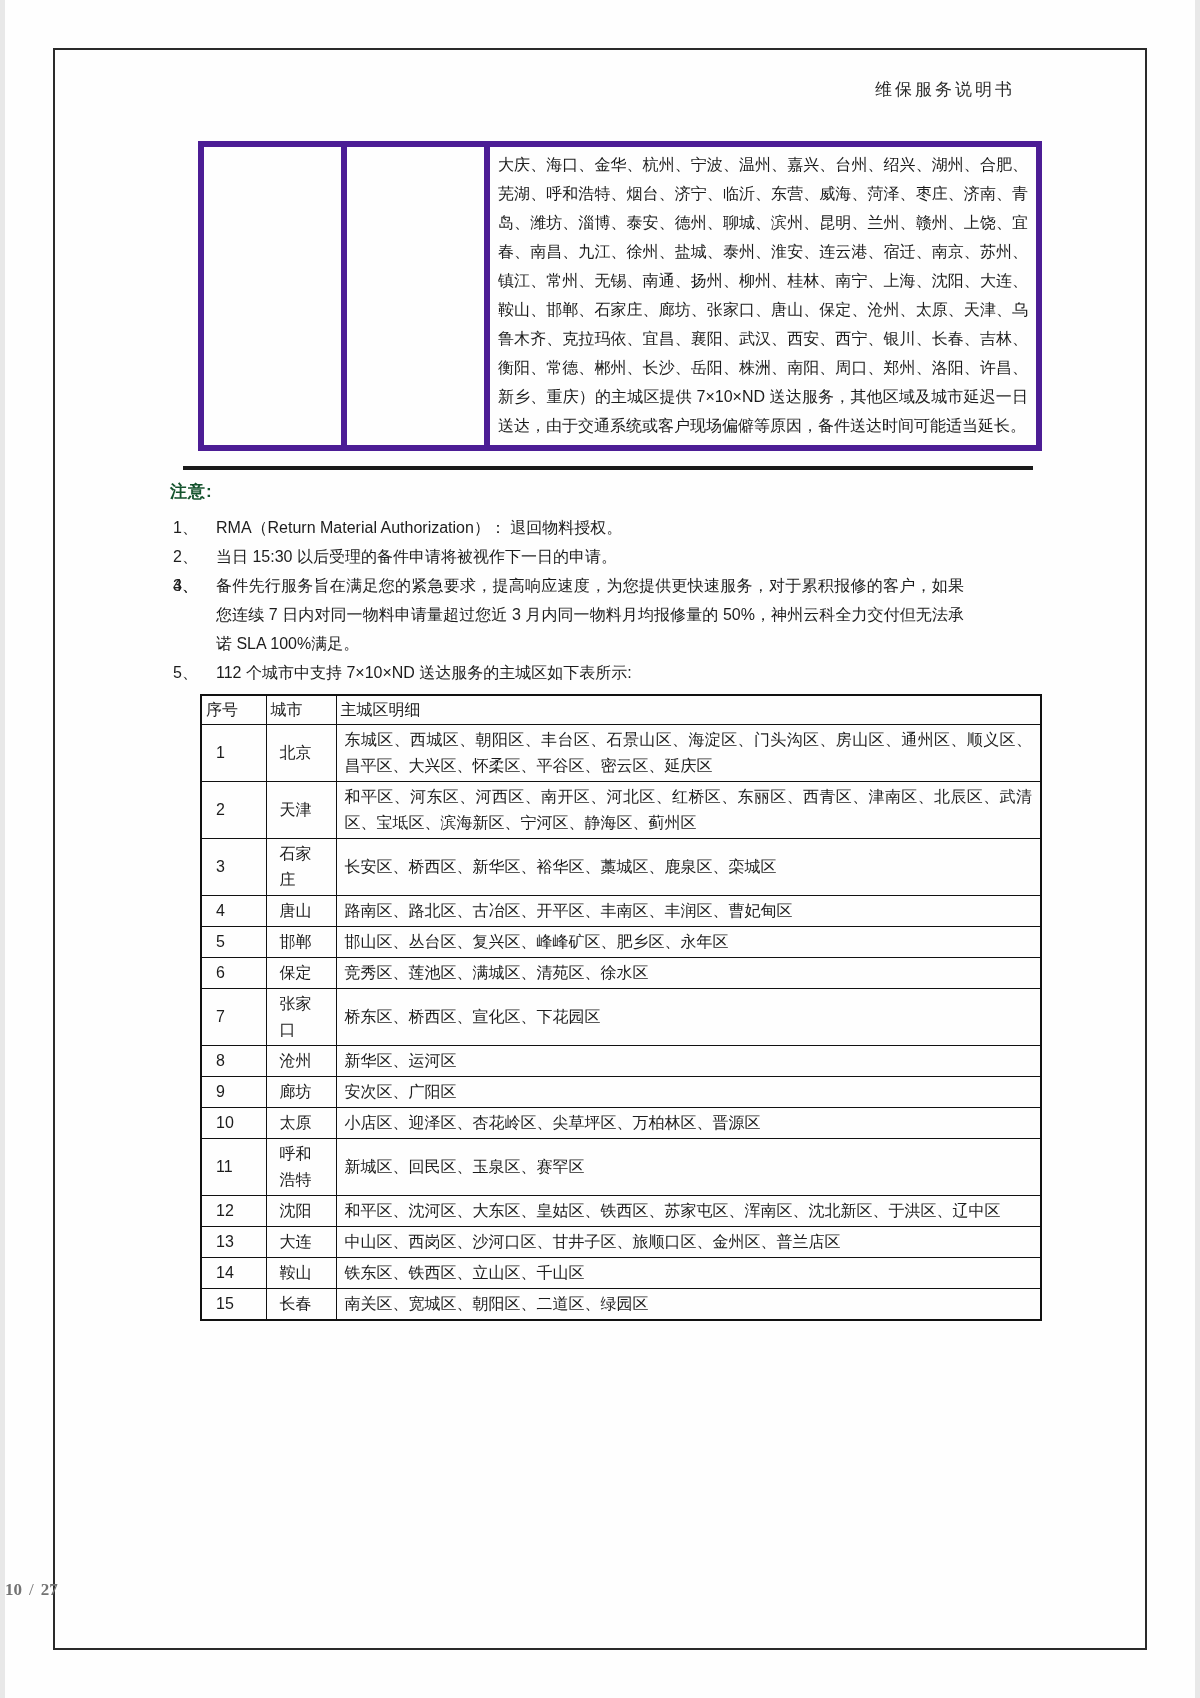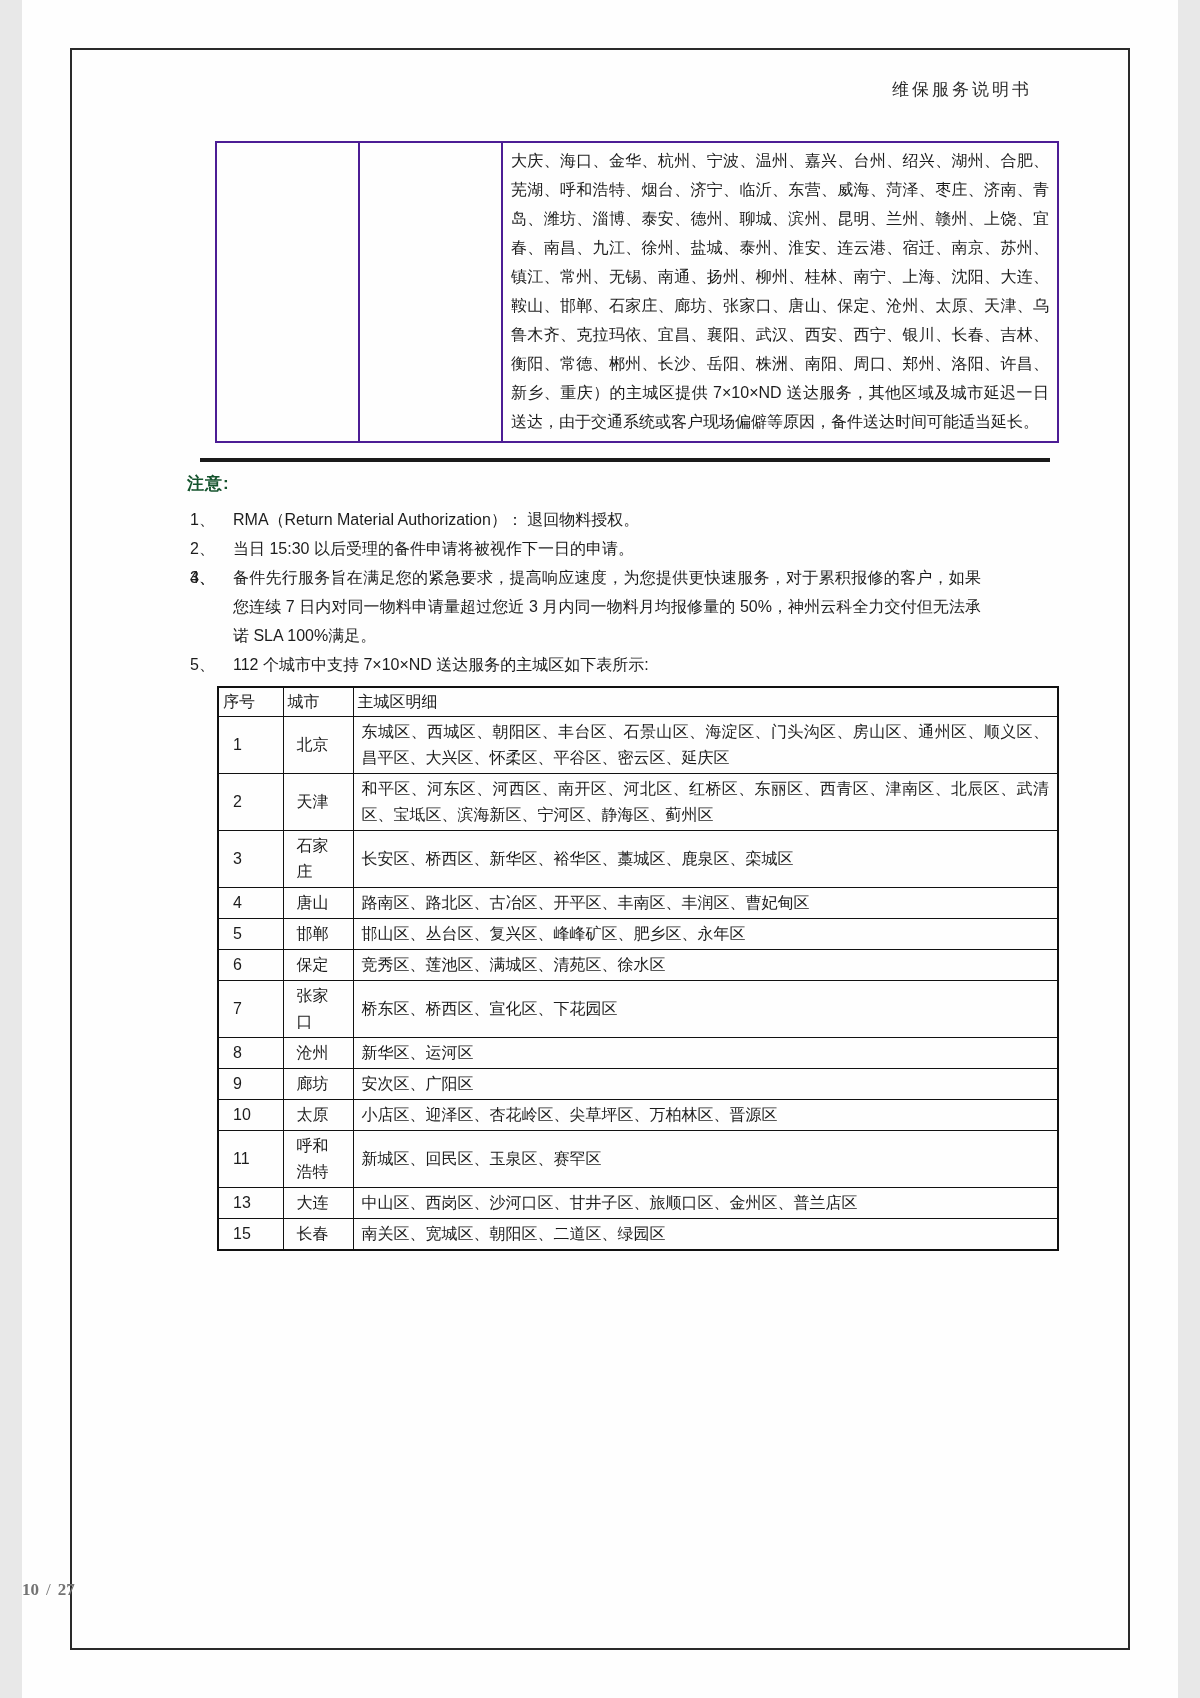--- a/index.html
+++ b/index.html
@@ -4,41 +4,42 @@
 <style>
   html,body{margin:0;padding:0;background:#e8e8e8;}
   .page{
     position:relative;
     width:1156px;height:1698px;
     background:#fefefe;
     margin:0 auto;
     font-family:"Liberation Sans",sans-serif;
     color:#1c1c1c;
     overflow:hidden;
+    padding-left:34px;
   }
   .page-border{
     position:absolute;left:48px;top:48px;right:48px;bottom:48px;
     border:2px solid #2a2a2a;
   }
   .header{
     position:absolute;top:78px;left:165px;width:845px;
     text-align:right;
     font-family:"Liberation Serif",serif;
     font-size:17px;letter-spacing:3px;color:#2b2b2b;
   }
   .content{
     position:absolute;left:165px;top:141px;width:880px;
   }
   
   table.cont-table{
     margin-left:28px;width:844px;
     border-collapse:collapse;table-layout:fixed;
     border:2px solid #111;
   }
-  table.cont-table td{border:2px solid #4c1d95;vertical-align:top;}
+  table.cont-table td{border:6px solid #4c1d95;vertical-align:top;}
   td.cont-c3{
     padding:3px 8px 5px 8px;
     font-size:16px;line-height:29px;
     text-align:justify;
   }
   
   .divider{
     margin-top:15px;margin-left:13px;
     width:850px;height:4px;background:#1a1a1a;
   }
@@ -201,23 +202,33 @@
           <td class="seq">10</td>
           <td class="city">太原</td>
           <td class="dist">小店区、迎泽区、杏花岭区、尖草坪区、万柏林区、晋源区</td>
         </tr>
         <tr>
           <td class="seq">11</td>
           <td class="city">呼和浩特</td>
           <td class="dist">新城区、回民区、玉泉区、赛罕区</td>
         </tr>
         <tr>
+          <td class="seq">12</td>
+          <td class="city">沈阳</td>
+          <td class="dist">和平区、沈河区、大东区、皇姑区、铁西区、苏家屯区、浑南区、沈北新区、于洪区、辽中区</td>
+        </tr>
+        <tr>
           <td class="seq">13</td>
           <td class="city">大连</td>
           <td class="dist">中山区、西岗区、沙河口区、甘井子区、旅顺口区、金州区、普兰店区</td>
+        </tr>
+        <tr>
+          <td class="seq">14</td>
+          <td class="city">鞍山</td>
+          <td class="dist">铁东区、铁西区、立山区、千山区</td>
         </tr>
         <tr>
           <td class="seq">15</td>
           <td class="city">长春</td>
           <td class="dist">南关区、宽城区、朝阳区、二道区、绿园区</td>
         </tr>
       </tbody>
     </table>
   </div>
 

